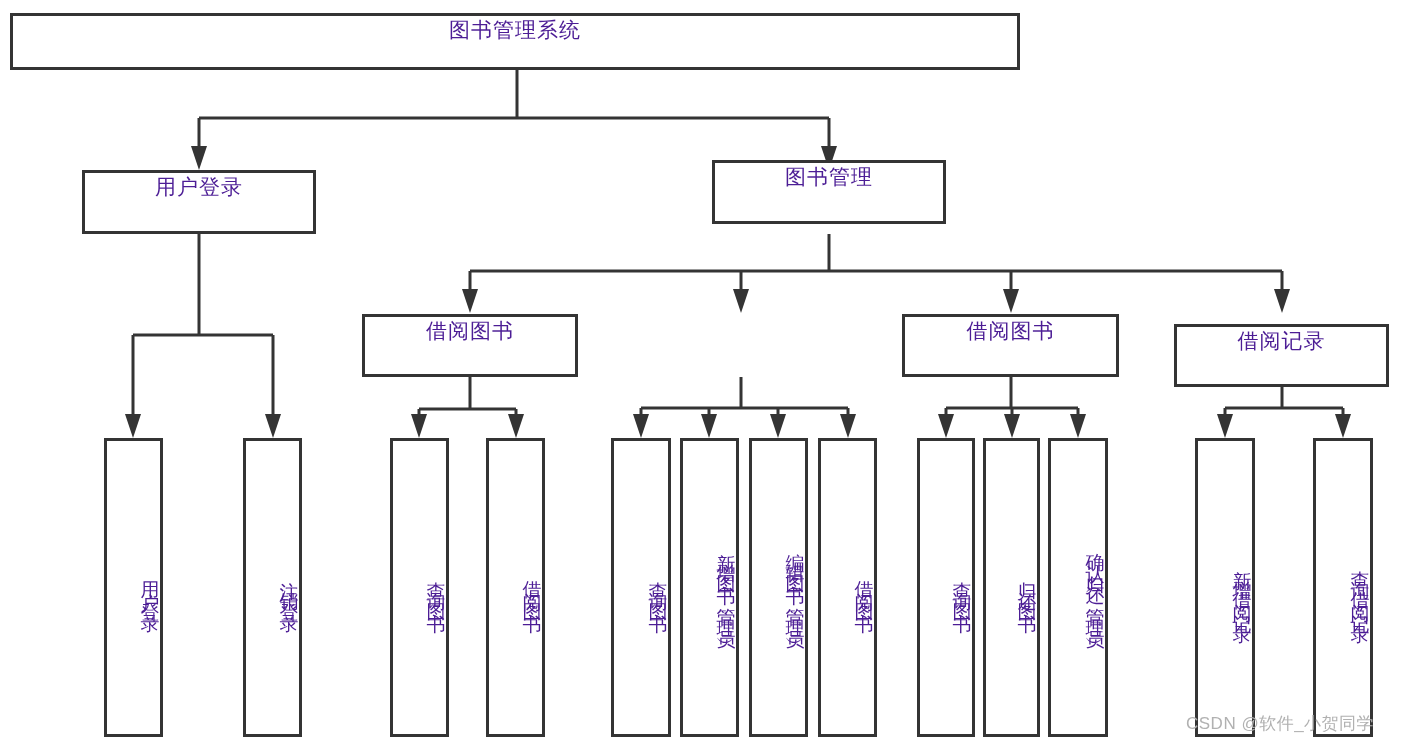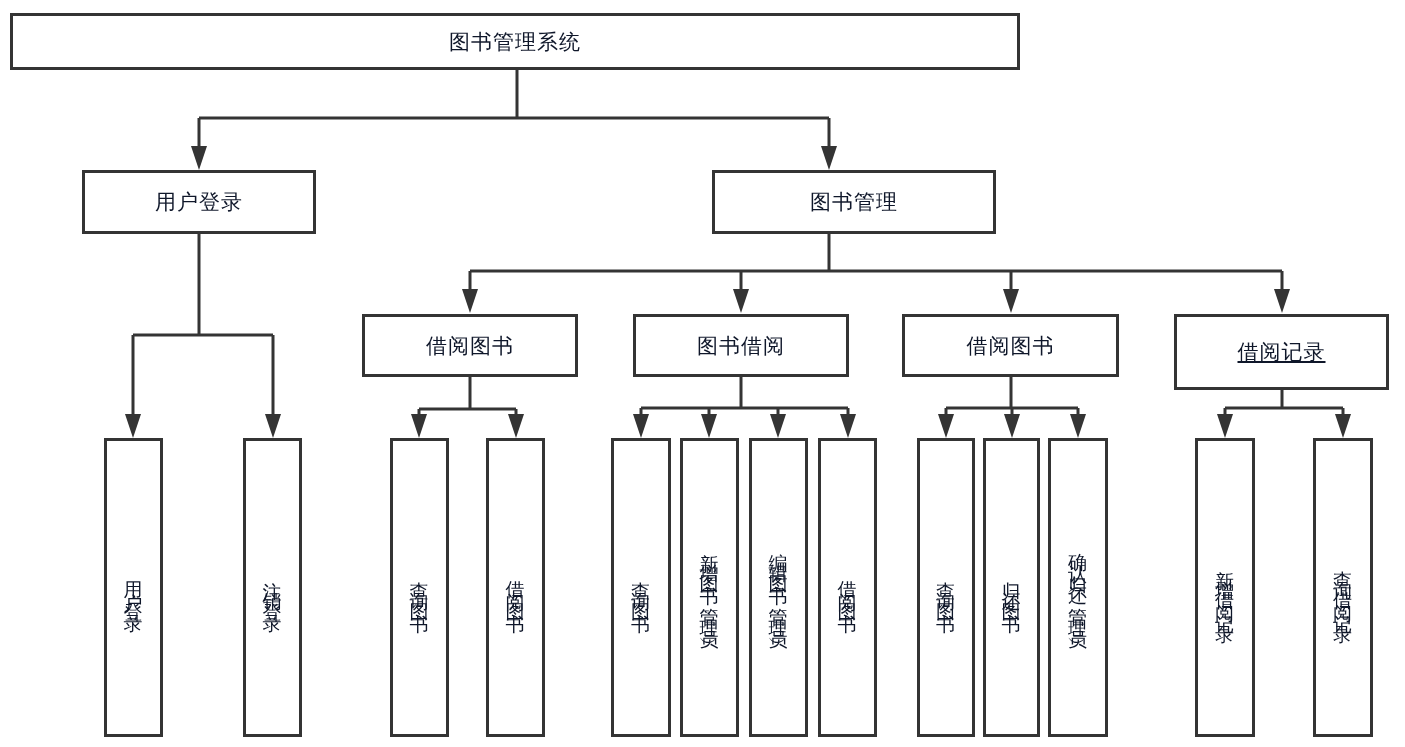--- a/index.html
+++ b/index.html
@@ -3,22 +3,22 @@
 <meta charset="utf-8">
 <style>
   html,body{margin:0;padding:0;background:#ffffff;}
   .canvas{
     position:relative;width:1405px;height:747px;background:#ffffff;
     font-family:"Liberation Sans",sans-serif;overflow:hidden;
   }
   .wires{position:absolute;left:0;top:0;width:1405px;height:747px;}
   .box{
     position:absolute;box-sizing:border-box;background:#ffffff;
-    border:3px solid #343434;color:#0f172a;
-    display:flex;align-items:center;justify-content:center;text-align:center;
+    border:3px solid #343434;color:#4c1d95;
+    display:flex;justify-content:center;text-align:center;
   }
   .h-box .label{font-size:21px;letter-spacing:1px;white-space:nowrap;}
   .v-box{
     writing-mode:vertical-rl;text-orientation:mixed;
     font-size:19px;letter-spacing:11px;line-height:1;
   }
   .v-box .label{display:block;}
   .watermark{
     position:absolute;left:1186px;top:712px;width:215px;
     font-size:17px;color:#b1b1b1;white-space:nowrap;letter-spacing:0.5px;
@@ -69,34 +69,31 @@
     </g>
   </svg>
 
   <div class="box h-box" style="left:10px;top:13px;width:1010px;height:57px;">
     <span class="label">图书管理系统</span>
   </div>
 
   <div class="box h-box" style="left:82px;top:170px;width:234px;height:64px;">
     <span class="label">用户登录</span>
   </div>
-  <div class="box h-box" style="left:712px;top:170px;width:284px;height:64px;">
+  <div class="box h-box" style="left:712px;top:160px;width:234px;height:64px;">
     <span class="label">图书管理</span>
   </div>
 
   <div class="box h-box" style="left:362px;top:314px;width:216px;height:63px;">
     <span class="label">借阅图书</span>
   </div>
-  <div class="box h-box" style="left:633px;top:314px;width:216px;height:63px;">
-    <span class="label">图书借阅</span>
-  </div>
   <div class="box h-box" style="left:902px;top:314px;width:217px;height:63px;">
     <span class="label">借阅图书</span>
   </div>
-  <div class="box h-box" style="left:1174px;top:314px;width:215px;height:76px;text-decoration:underline;">
+  <div class="box h-box" style="left:1174px;top:324px;width:215px;height:63px;">
     <span class="label">借阅记录</span>
   </div>
 
   <div class="box v-box" style="left:104px;top:438px;width:59px;height:299px;">
     <span class="label">用户登录</span>
   </div>
   <div class="box v-box" style="left:243px;top:438px;width:59px;height:299px;">
     <span class="label">注销登录</span>
   </div>
   <div class="box v-box" style="left:390px;top:438px;width:59px;height:299px;">
@@ -126,14 +123,15 @@
   <div class="box v-box" style="left:1048px;top:438px;width:60px;height:299px;">
     <span class="label">确认归还（管理员）</span>
   </div>
   <div class="box v-box" style="left:1195px;top:438px;width:60px;height:299px;">
     <span class="label">新增借阅记录</span>
   </div>
   <div class="box v-box" style="left:1313px;top:438px;width:60px;height:299px;">
     <span class="label">查询借阅记录</span>
   </div>
 
+  <div class="watermark">CSDN @软件_小贺同学</div>
 
 </div>
 
 </body></html>

